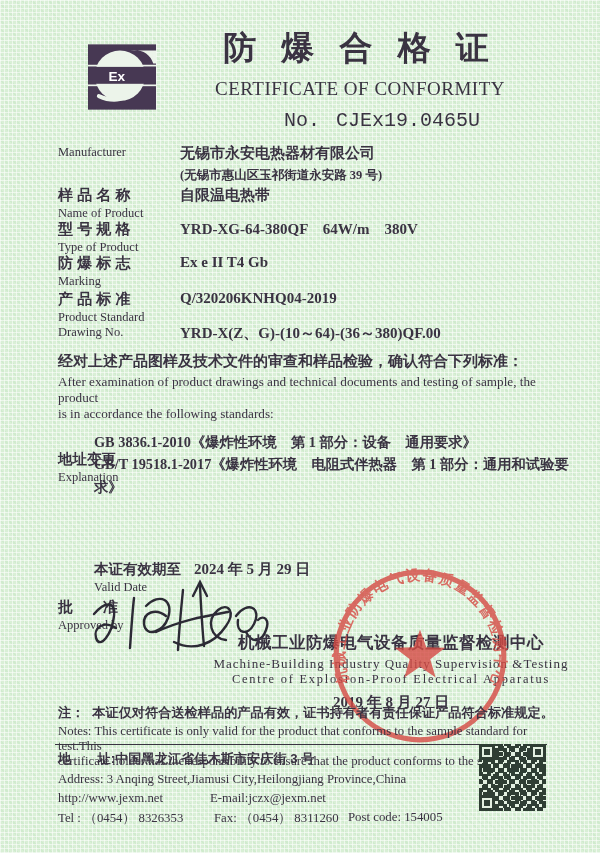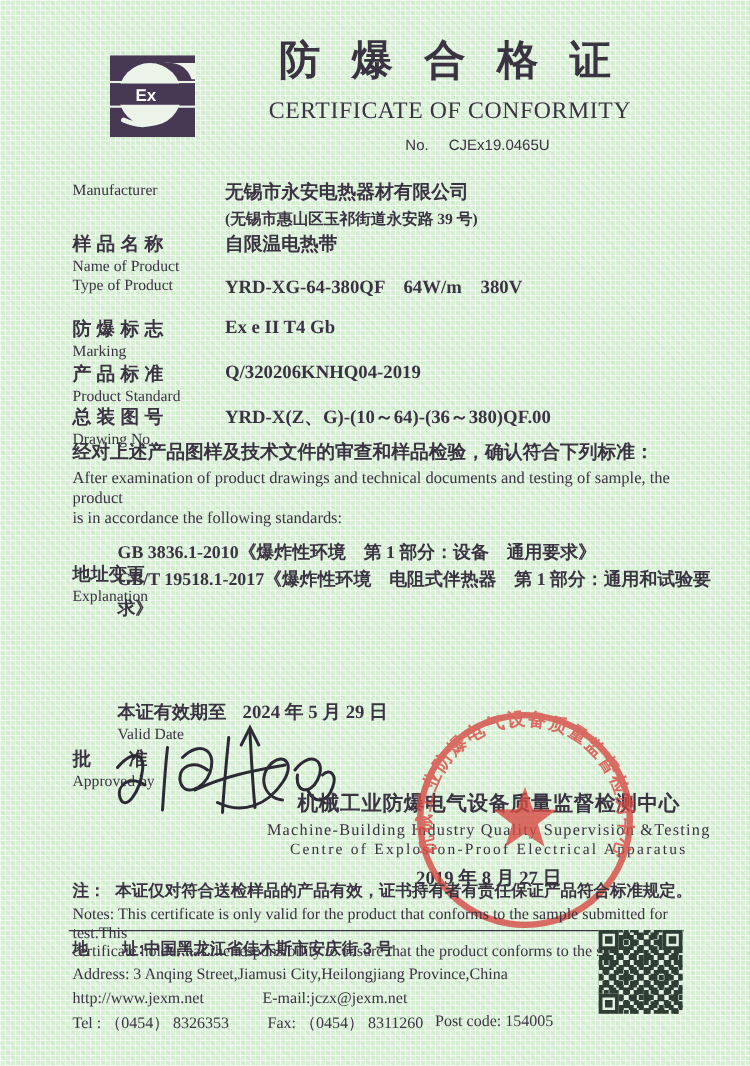--- a/index.html
+++ b/index.html
@@ -14,21 +14,21 @@
     font-family:"Liberation Sans",sans-serif;
   }
   .abs{position:absolute;}
   .pre{white-space:pre-wrap;}
 
   
   .logo{left:88px;top:44px;width:68px;height:66px;}
   .title-block{left:150px;top:26px;width:420px;text-align:center;}
   .title-cn{font-size:33px;font-weight:bold;letter-spacing:8px;white-space:nowrap;}
   .title-en{font-family:"Liberation Serif",serif;font-size:19px;letter-spacing:.5px;margin-top:7px;white-space:nowrap;}
-  .no-line{font-family:Liberation Sans, sans-serif;font-size:12px;margin-top:9px;padding-left:44px;}
+  .no-line{font-family:Liberation Mono, monospace;font-size:20px;margin-top:9px;padding-left:44px;}
   .no-line .no-val{margin-left:16px;}
 
   
   .row{left:58px;right:30px;display:flex;}
   .lab-col{width:122px;flex:0 0 122px;}
   .lab-cn{font-size:15px;font-weight:bold;white-space:nowrap;}
   .lab-en{font-family:"Liberation Serif",serif;font-size:12.5px;margin-top:1px;white-space:nowrap;}
   .val-col{flex:1;font-family:"Liberation Serif",serif;font-size:15px;font-weight:600;}
   .val-note{font-size:12.5px;font-weight:600;margin-top:4px;}
 
@@ -124,20 +124,21 @@
   <div class="abs row" style="top:186px">
     <div class="lab-col">
       <div class="lab-cn">样 品 名 称</div>
       <div class="lab-en">Name of Product</div>
     </div>
     <div class="val-col pre">自限温电热带</div>
   </div>
 
   <div class="abs row" style="top:220px">
     <div class="lab-col">
+      <div class="lab-cn">型 号 规 格</div>
       <div class="lab-en">Type of Product</div>
     </div>
     <div class="val-col pre">YRD-XG-64-380QF　64W/m　380V</div>
   </div>
 
   <div class="abs row" style="top:254px">
     <div class="lab-col">
       <div class="lab-cn">防 爆 标 志</div>
       <div class="lab-en">Marking</div>
     </div>
@@ -147,21 +148,20 @@
   <div class="abs row" style="top:290px">
     <div class="lab-col">
       <div class="lab-cn">产 品 标 准</div>
       <div class="lab-en">Product Standard</div>
     </div>
     <div class="val-col pre">Q/320206KNHQ04-2019</div>
   </div>
 
   <div class="abs row" style="top:324px">
     <div class="lab-col">
-      <div class="lab-cn">总 装 图 号</div>
       <div class="lab-en">Drawing No.</div>
     </div>
     <div class="val-col pre">YRD-X(Z、G)-(10～64)-(36～380)QF.00</div>
   </div>
 
   <div class="abs statement">
     <div class="st-cn">经对上述产品图样及技术文件的审查和样品检验，确认符合下列标准：</div>
     <div class="st-en">
       <div>After examination of product drawings and technical documents and testing of sample, the product</div>
       <div>is in accordance the following standards:</div>
@@ -223,21 +223,21 @@
       <text font-size="14.5" font-weight="bold" fill="#d64a44" letter-spacing="1.5" font-family="Liberation Sans, sans-serif">
         <textPath href="#sealArc">机械工业防爆电气设备质量监督检测中心</textPath>
       </text>
       <polygon fill="#d64a44" points="88,62 94.2,79.5 112.7,80 98,91.2 103.3,109 88,98.5 72.7,109 78,91.2 63.3,80 81.8,79.5"></polygon>
     </g>
   </svg>
 
   <div class="abs notes">
     <div class="notes-cn pre">注： 本证仅对符合送检样品的产品有效，证书持有者有责任保证产品符合标准规定。</div>
     <div class="notes-en">
-      <div>Notes: This certificate is only valid for the product that conforms to the sample submitted for test.This</div>
+      <div>Notes: This certificate is only valid for the product that conforms to the sample standard for test.This</div>
       <div>certificate holder has the responsibility to ensure that the product conforms to the standard.</div>
     </div>
   </div>
 
   <div class="abs divider"></div>
 
   <div class="abs footer">
     <div class="f-cn pre">地　　址:中国黑龙江省佳木斯市安庆街 3 号</div>
     <div class="f-en">Address: 3 Anqing Street,Jiamusi City,Heilongjiang Province,China</div>
     <div class="f-line">

